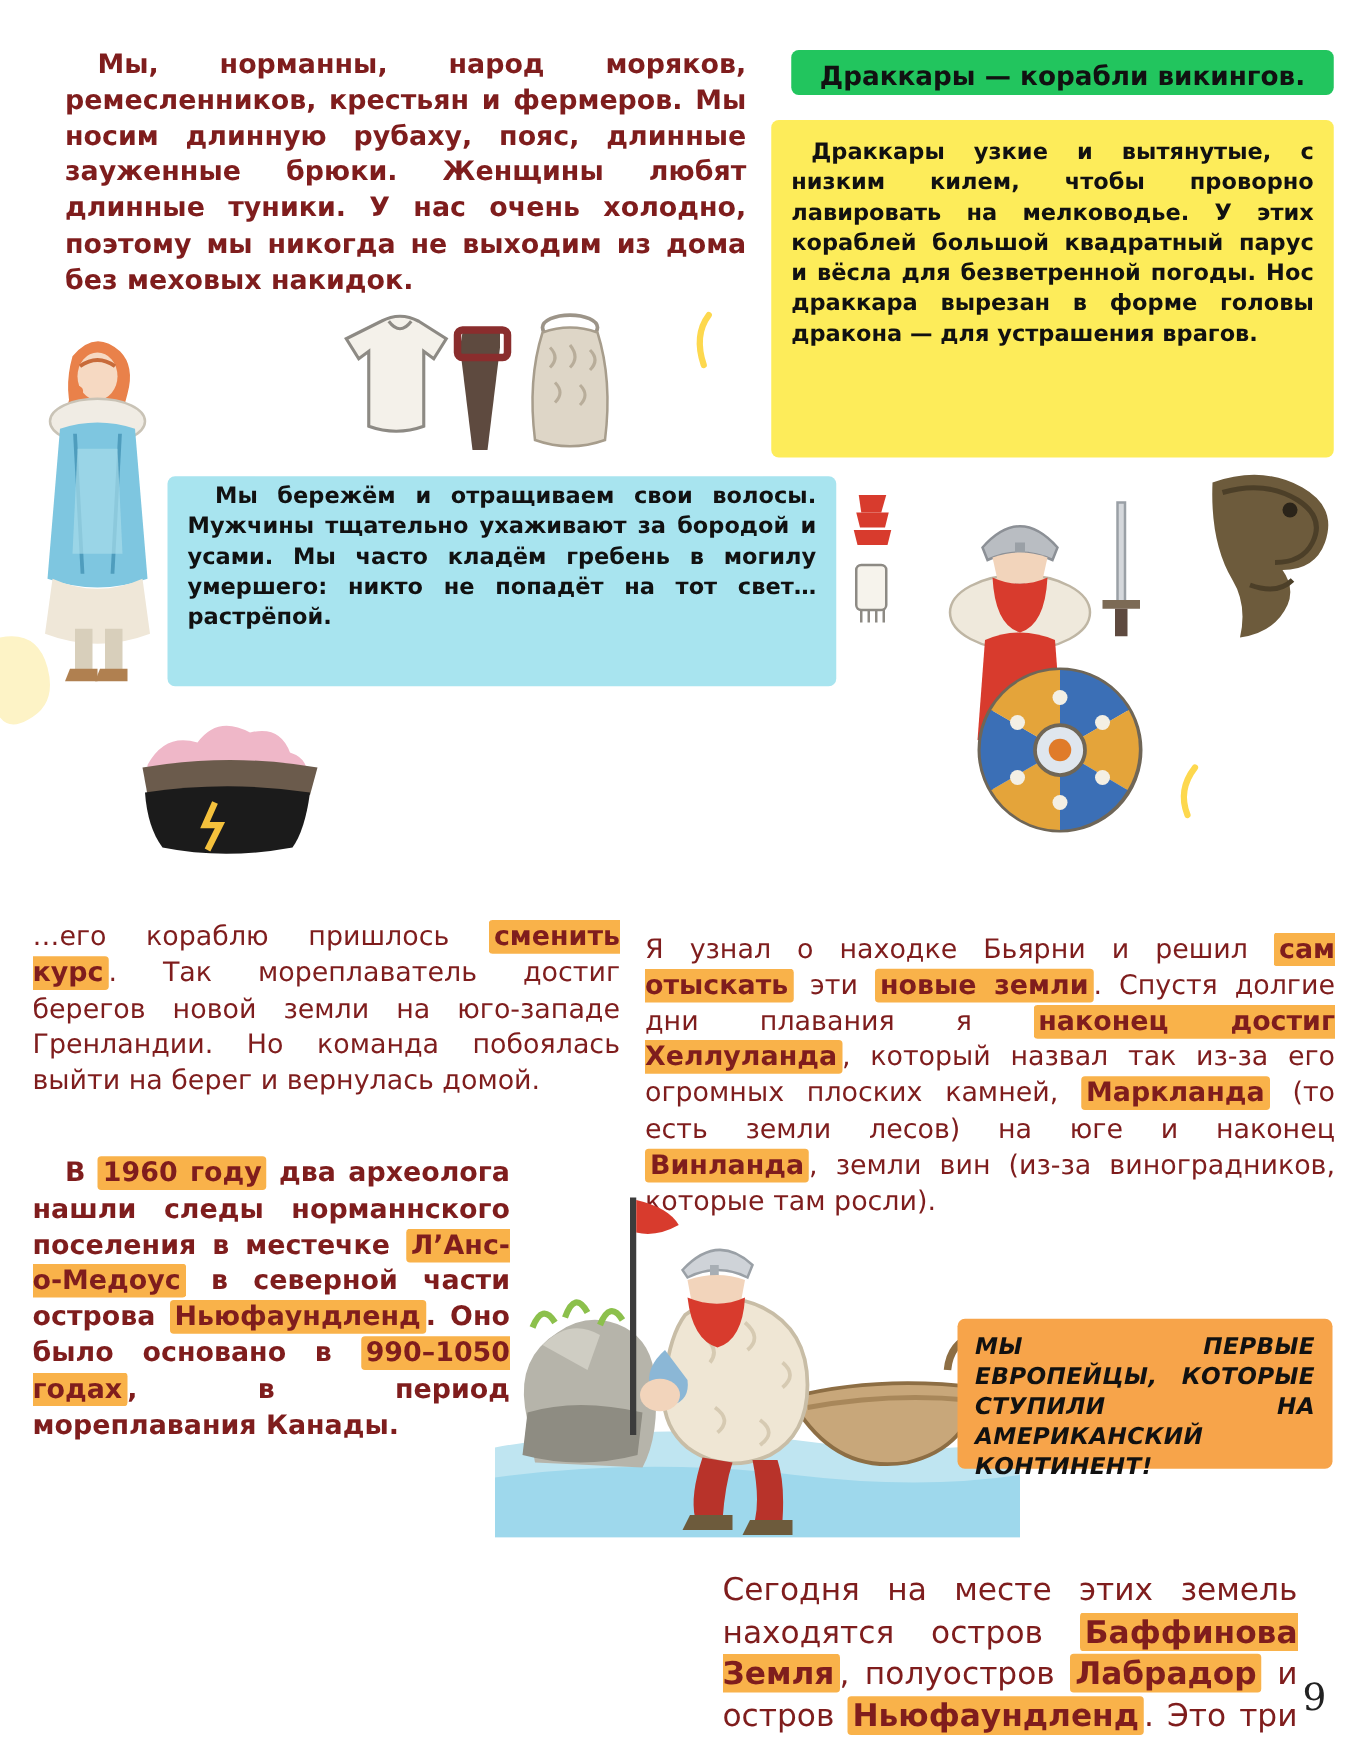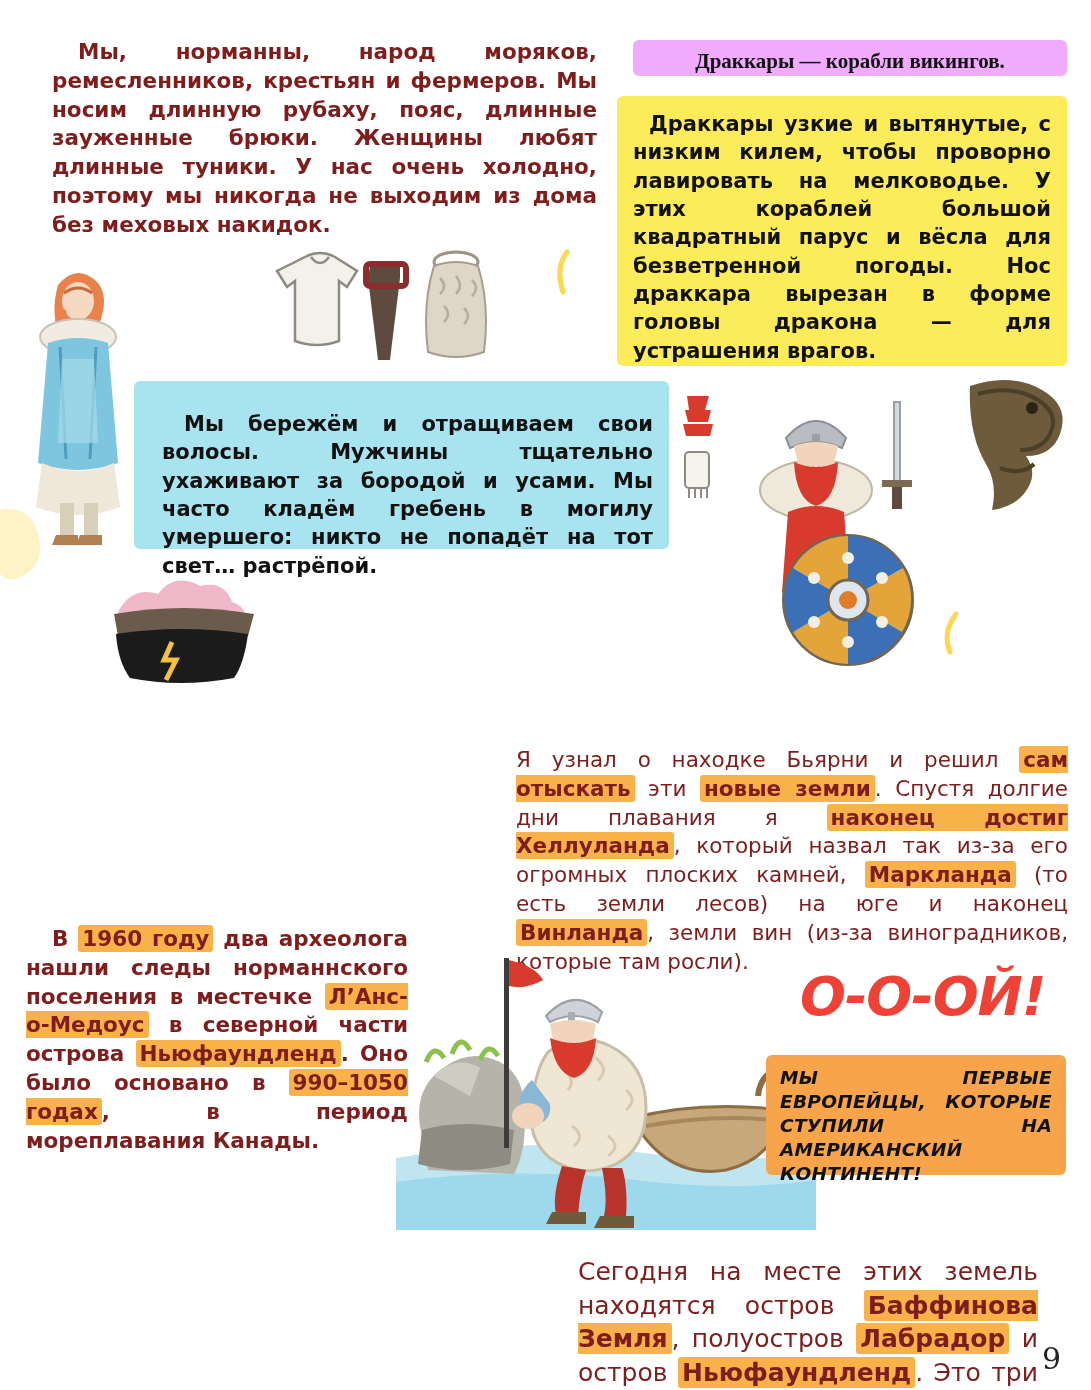--- a/index.html
+++ b/index.html
@@ -21,23 +21,23 @@
   
   .hl{padding:1px 4px;border-radius:3px;}
   .hl-orange{background:#f9b24a;}
   .hl-red{background:#ef4136;color:#fff;font-weight:bold;}
 
   
   .box{position:absolute;border-radius:6px;}
   .box-yellow{background:#fdec5a;}
   .box-cyan{background:#a8e4ef;}
   .box-orange{background:#f7a44a;}
-  .box-redtitle{background:#f0abfc;color:#fff;font-family:Liberation Serif, serif;}
-
-  .boxtext{font-weight:bold;font-size:21px;line-height:1.35;color:#111;padding:12px 14px;text-align:justify;}
+  .box-redtitle{background:#22c55e;color:#fff;}
+
+  .boxtext{font-weight:bold;font-size:18px;line-height:1.35;color:#111;padding:12px 14px;text-align:justify;}
   .boxtext.center{text-align:center;}
 
   
   .pagenum{position:absolute;right:30px;bottom:14px;font-size:30px;color:#222;font-family:"DejaVu Serif",serif;}
   .ooy{position:absolute;font-family:"DejaVu Sans",sans-serif;font-weight:bold;font-style:italic;
        font-size:54px;color:#ef4136;letter-spacing:-1px;}
 
   svg{display:block;}
   .art{position:absolute;}
 </style>
@@ -106,21 +106,21 @@
     </svg>
   </div>
 
   <div class="art" style="left:545px;top:248px;width:30px;height:50px;">
     <svg width="30" height="50" viewBox="0 0 30 50">
       <path d="M22 4 q-12 16 -4 40" stroke="#fdd84e" stroke-width="5" fill="none" stroke-linecap="round"></path>
     </svg>
   </div>
 
   <div class="box box-cyan" style="left:134px;top:381px;width:535px;height:168px;">
-    <div class="boxtext" style="padding:29px 16px;text-indent:22px;margin-left:12px;">Мы бережём и отращиваем свои волосы. Мужчины тщательно ухаживают за бородой и усами. Мы часто кладём гребень в могилу умершего: никто не попадёт на тот свет… растрёпой.</div>
+    <div class="boxtext" style="padding:4px 16px;text-indent:22px;">Мы бережём и отращиваем свои волосы. Мужчины тщательно ухаживают за бородой и усами. Мы часто кладём гребень в могилу умершего: никто не попадёт на тот свет… растрёпой.</div>
   </div>
 
   <div class="art" style="left:665px;top:392px;width:70px;height:110px;">
     <svg width="70" height="110" viewBox="0 0 70 110">
       <path d="M22 4 l22 0 l-4 14 l-16 0z" fill="#d83b2d"></path>
       <path d="M20 18 l26 0 l-3 12 l-20 0z" fill="#d83b2d"></path>
       <path d="M18 32 l30 0 l-3 12 l-24 0z" fill="#d83b2d"></path>
       <rect x="20" y="60" width="24" height="36" rx="4" fill="#f6f3ec" stroke="#8d8a84" stroke-width="2"></rect>
       <path d="M24 96 v10 M30 96 v10 M36 96 v10 M42 96 v10" stroke="#8d8a84" stroke-width="2"></path>
     </svg>
@@ -180,20 +180,23 @@
   <div class="art" style="left:110px;top:568px;width:150px;height:120px;">
     <svg width="150" height="120" viewBox="0 0 150 120">
       <path d="M8 44 q14 -26 40 -18 q16 -22 42 -8 q24 -6 32 16 q18 6 12 24 l-126 2z" fill="#efb7c8"></path>
       <path d="M4 46 q70 -12 140 0 l-6 22 q-66 10 -130 0z" fill="#6b5b4c"></path>
       <path d="M6 66 q66 -10 132 0 q-4 30 -14 44 q-54 10 -104 0 q-12 -16 -14 -44z" fill="#1b1b1b"></path>
       <path d="M62 74 l-8 18 h12 l-10 20" stroke="#f4c13c" stroke-width="5" fill="none"></path>
     </svg>
   </div>
 
 
+  <div class="txt just" style="left:26px;top:736px;width:470px;">
+    <span>…его кораблю пришлось </span><span class="hl hl-orange bold">сменить курс</span><span>. Так мореплаватель достиг берегов новой земли на юго-западе Гренландии. Но команда побоялась выйти на берег и вернулась домой.</span>
+  </div>
 
   <div class="txt just" style="left:516px;top:746px;width:552px;">
     <span>Я узнал о находке Бьярни и решил </span><span class="hl hl-orange bold">сам отыскать</span><span> эти </span><span class="hl hl-orange bold">новые земли</span><span>. Спустя долгие дни плавания я </span><span class="hl hl-orange bold">наконец достиг Хеллуланда</span><span>, который назвал так из-за его огромных плоских камней, </span><span class="hl hl-orange bold">Маркланда</span><span> (то есть земли лесов) на юге и наконец </span><span class="hl hl-orange bold">Винланда</span><span>, земли вин (из-за виноградников, которые там росли).</span>
   </div>
 
   <div class="txt bold just indent" style="left:26px;top:925px;width:382px;">
     <span>В </span><span class="hl hl-orange">1960 году</span><span> два археолога нашли следы норманнского поселения в местечке </span><span class="hl hl-orange">Л’Анс-о-Медоус</span><span> в северной части острова </span><span class="hl hl-orange">Ньюфаундленд</span><span>. Оно было основано в </span><span class="hl hl-orange">990–1050 годах</span><span>, в период мореплавания Канады.</span>
   </div>
 
   <div class="art" style="left:396px;top:930px;width:420px;height:300px;">
@@ -226,21 +229,20 @@
       <path d="M136 150 q-16 14 -12 30 q2 16 18 14 q14 -4 12 -20z" fill="#8bb7d6"></path>
       <ellipse cx="132" cy="186" rx="16" ry="13" fill="#f2d4bb"></ellipse>
 
       <path d="M166 236 q-10 30 -6 48 l22 2 q2 -28 8 -46z" fill="#b8332a"></path>
       <path d="M206 238 q6 30 2 48 l22 0 q2 -30 -4 -48z" fill="#b8332a"></path>
       <path d="M156 282 h34 v12 h-40z" fill="#6d5b3c"></path>
       <path d="M204 286 h34 v12 h-40z" fill="#6d5b3c"></path>
     </svg>
   </div>
 
-  <div class="ooy" style="left:800px;top:965px;">О-О-ОЙ!</div>
 
   <div class="box box-orange" style="left:766px;top:1055px;width:300px;height:120px;">
     <div class="boxtext" style="padding:11px 14px;font-size:18.5px;line-height:1.3;letter-spacing:.3px;font-style:italic;">МЫ ПЕРВЫЕ ЕВРОПЕЙЦЫ, КОТОРЫЕ СТУПИЛИ НА АМЕРИКАНСКИЙ КОНТИНЕНТ!</div>
   </div>
 
 
   <div class="txt just" style="left:578px;top:1255px;width:460px;font-size:25px;">
     <span>Сегодня на месте этих земель находятся остров </span><span class="hl hl-orange bold">Баффинова Земля</span><span>, полуостров </span><span class="hl hl-orange bold">Лабрадор</span><span> и остров </span><span class="hl hl-orange bold">Ньюфаундленд</span><span>. Это три региона Северной Канады.</span>
   </div>
 

